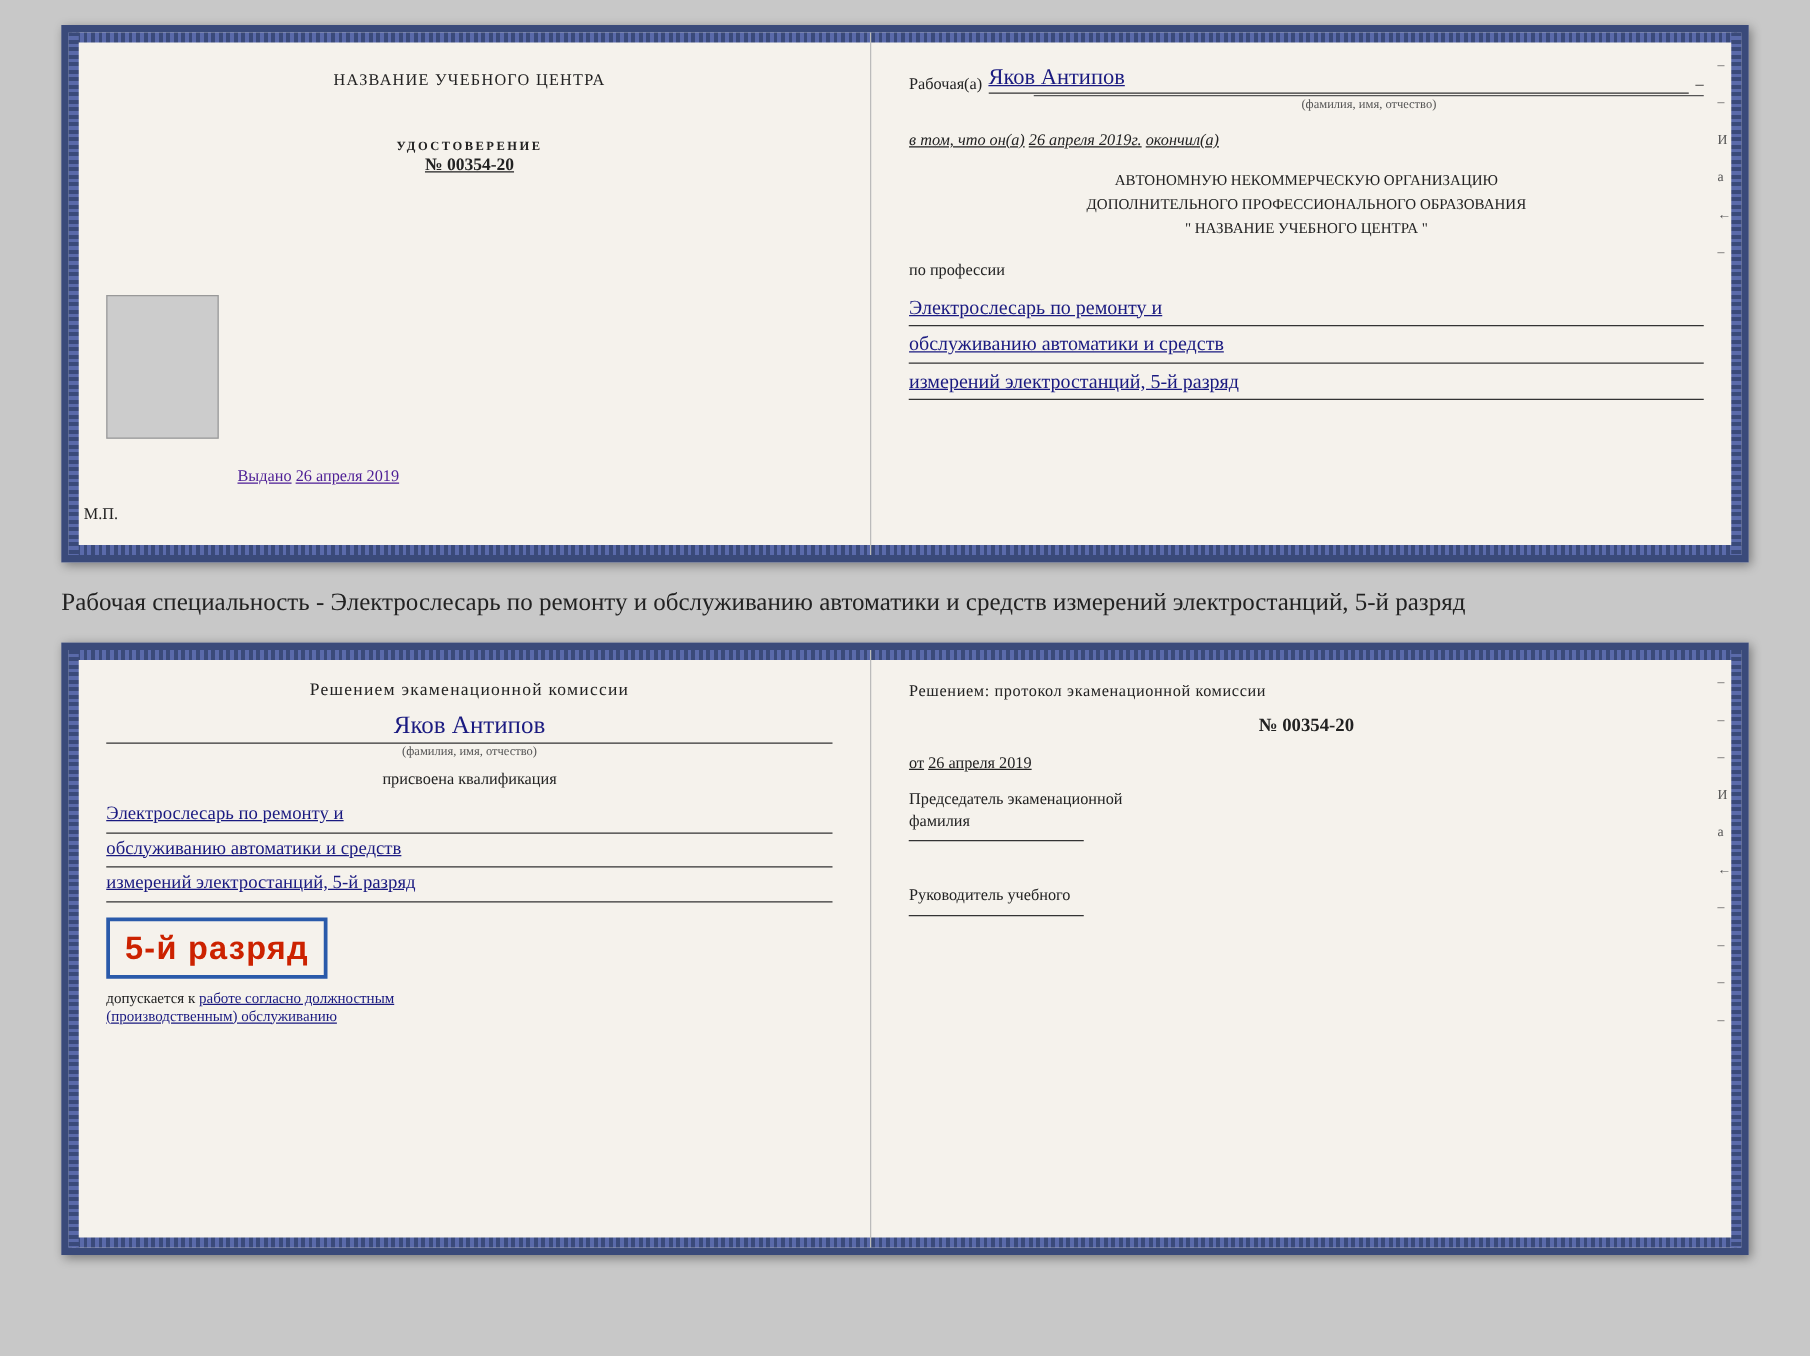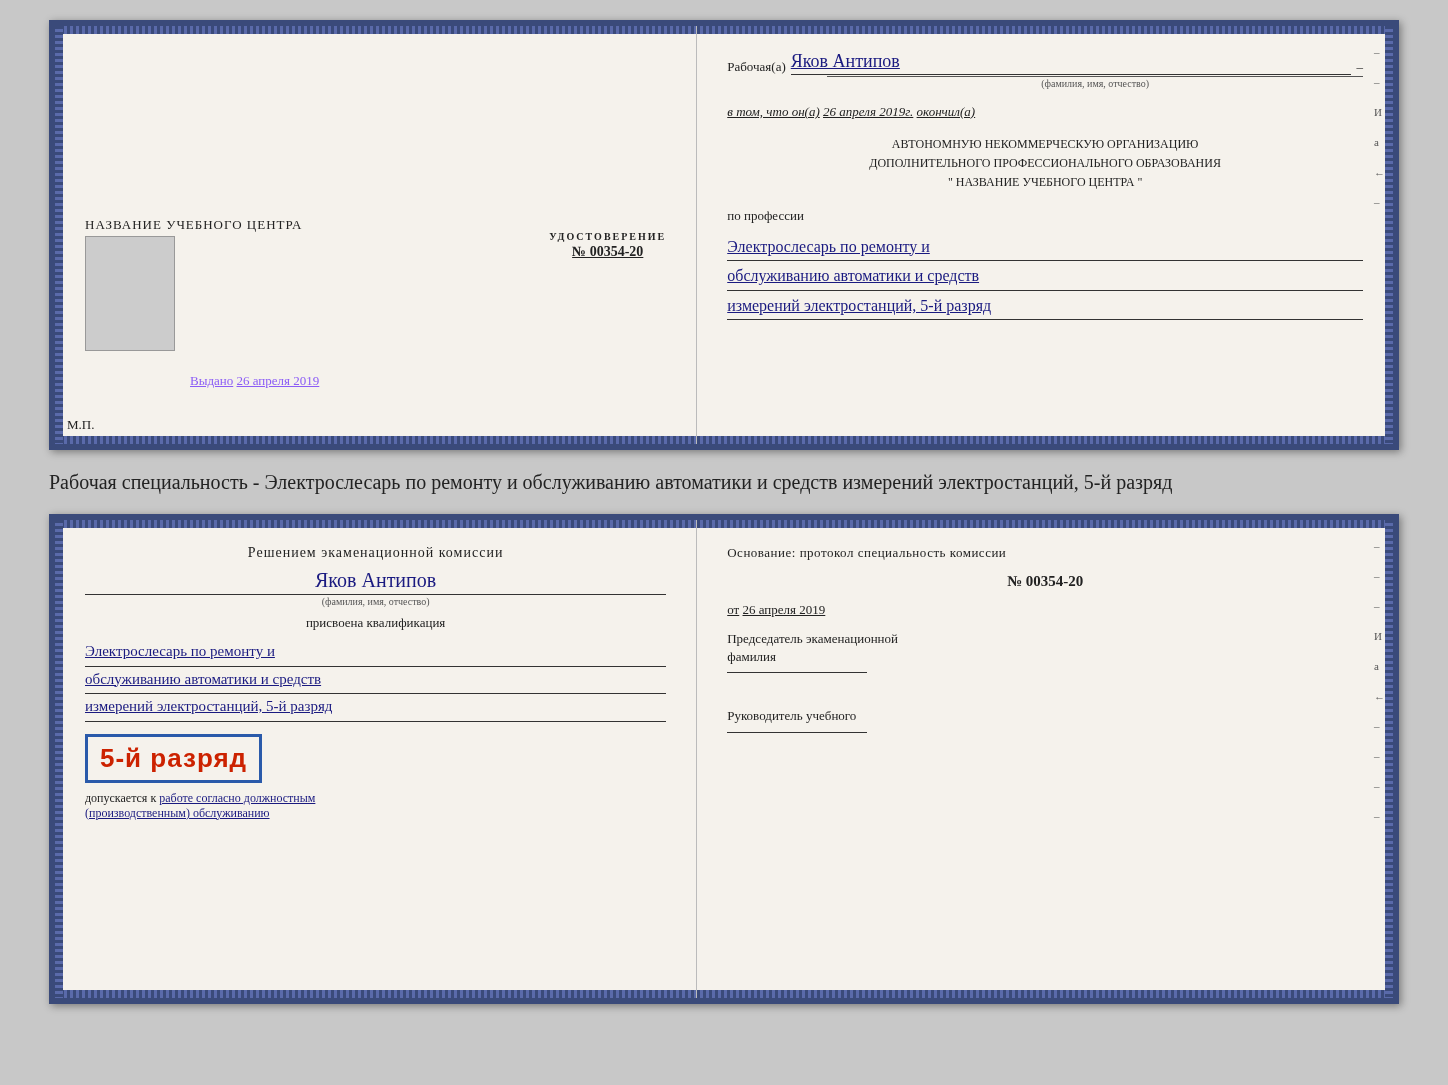--- a/index.html
+++ b/index.html
@@ -45,22 +45,23 @@
     .cert-edge-right { right: 0; top: 0; bottom: 0; width: 8px; background: repeating-linear-gradient(
       180deg,
       #3a4a7a 0px, #3a4a7a 3px,
       #5a6aaa 3px, #5a6aaa 6px
     ); }
 
     .cert-left-panel {
       width: 48%;
       padding: 30px 30px;
       display: flex;
+      flex-direction: column;
       align-items: center;
-      justify-content: space-between;
+      justify-content: flex-start;
       border-right: 1px solid #bbb;
       position: relative;
     }
 
     .cert-right-panel {
       width: 52%;
       padding: 20px 30px;
       display: flex;
       flex-direction: column;
       gap: 10px;
@@ -107,31 +108,31 @@
       text-decoration: underline;
       color: #222;
       margin-top: 2px;
     }
 
     .issued-line {
       position: absolute;
       bottom: 55px;
       left: 135px;
       font-size: 13px;
-      color: #8b5cf6;
+      color: #4c1d95;
     }
 
     .issued-line span {
       text-decoration: underline;
       font-size: 13px;
     }
 
     .mp-line {
       position: absolute;
-      bottom: 11px;
+      bottom: 25px;
       left: 12px;
       font-size: 13px;
       color: #222;
     }
 
     
     .recipient-line {
       display: flex;
       align-items: flex-end;
       gap: 5px;
@@ -459,21 +460,21 @@
 
     <div class="allowed-label">
       <span>допускается к</span>
       <span class="handwrite">работе согласно должностным</span>
       <br>
       <span class="handwrite">(производственным) обслуживанию</span>
     </div>
   </div>
 
   <div class="cert-bottom-right">
-    <div class="basis-text">Основание: протокол специальность комиссии</div>
+    <div class="basis-text">Решением: протокол экаменационной комиссии</div>
 
     <div class="protocol-number">№  00354-20</div>
 
     <div class="protocol-date">
       <span>от</span>
       <span style="text-decoration:underline;">26 апреля 2019</span>
     </div>
 
     <div class="commission-chairman">
       <div>Председатель экаменационной</div>

